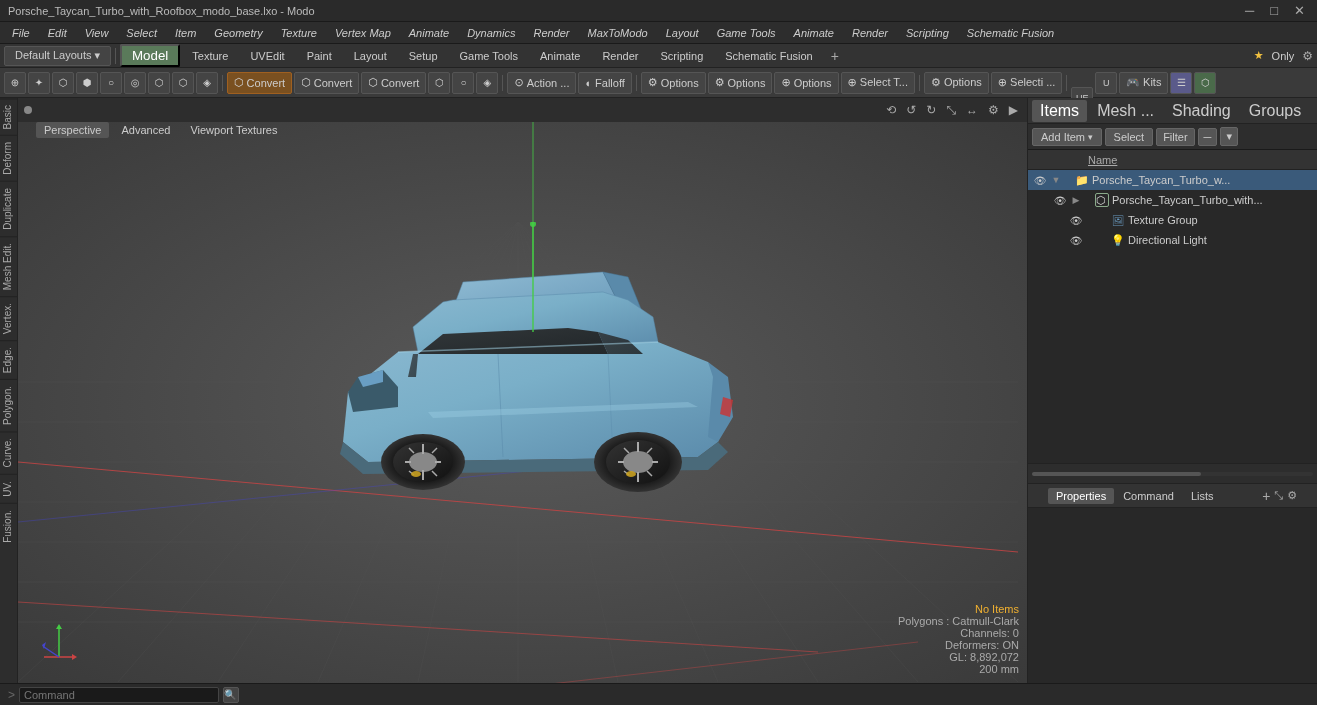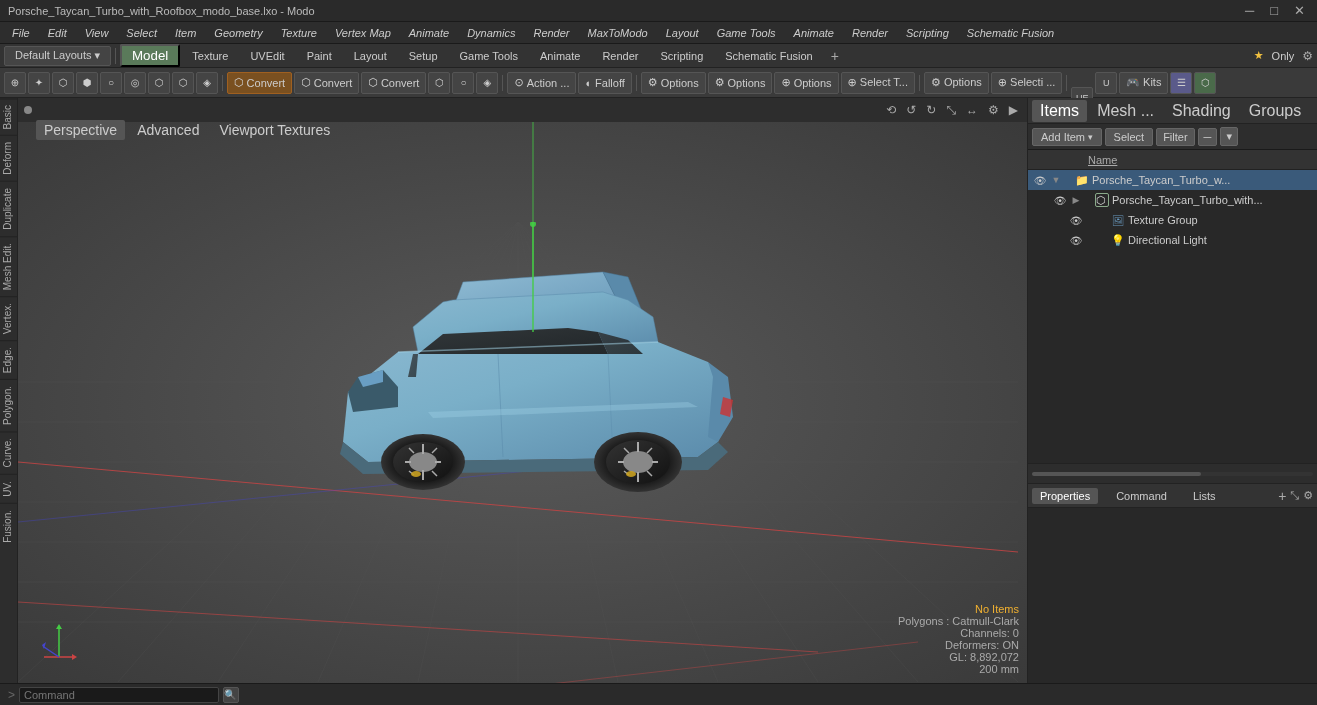--- a/index.html
+++ b/index.html
@@ -145,21 +145,21 @@
       right: 0;
       height: 24px;
       background: #2d2d2d;
       display: flex;
       align-items: center;
       padding: 0 6px;
       gap: 4px;
       z-index: 10;
     }
     .vp-dot { width: 8px; height: 8px; border-radius: 50%; background: #888; cursor: pointer; }
-    .vp-tab { padding: 2px 8px; font-size: 14px; color: #ccc; cursor: pointer; margin-top: 40px; }
+    .vp-tab { padding: 2px 8px; font-size: 11px; color: #ccc; cursor: pointer; margin-top: 40px; }
     .vp-tab.active { background: #555; border-radius: 2px; }
     .vp-controls { margin-left: auto; display: flex; gap: 4px; align-items: center; }
     .vp-ctrl-icon { font-size: 12px; color: #aaa; cursor: pointer; padding: 1px 3px; }
     
     
     #viewport-3d {
       position: absolute;
       top: 24px;
       left: 0;
       right: 0;
@@ -319,22 +319,22 @@
       background: #2d2d2d;
       border-top: 1px solid #222;
       display: flex;
       flex-direction: column;
     }
     #properties-tabs {
       height: 24px;
       background: #333;
       display: flex;
       align-items: center;
-      padding: 0 4px;
-      gap: 10px;
+      padding: 0 20px;
+      gap: 1px;
       border-bottom: 1px solid #222;
     }
     .prop-tab {
       padding: 2px 8px;
       font-size: 11px;
       color: #ccc;
       cursor: pointer;
       border-radius: 2px;
     }
     .prop-tab.active { background: #555; color: #fff; }

